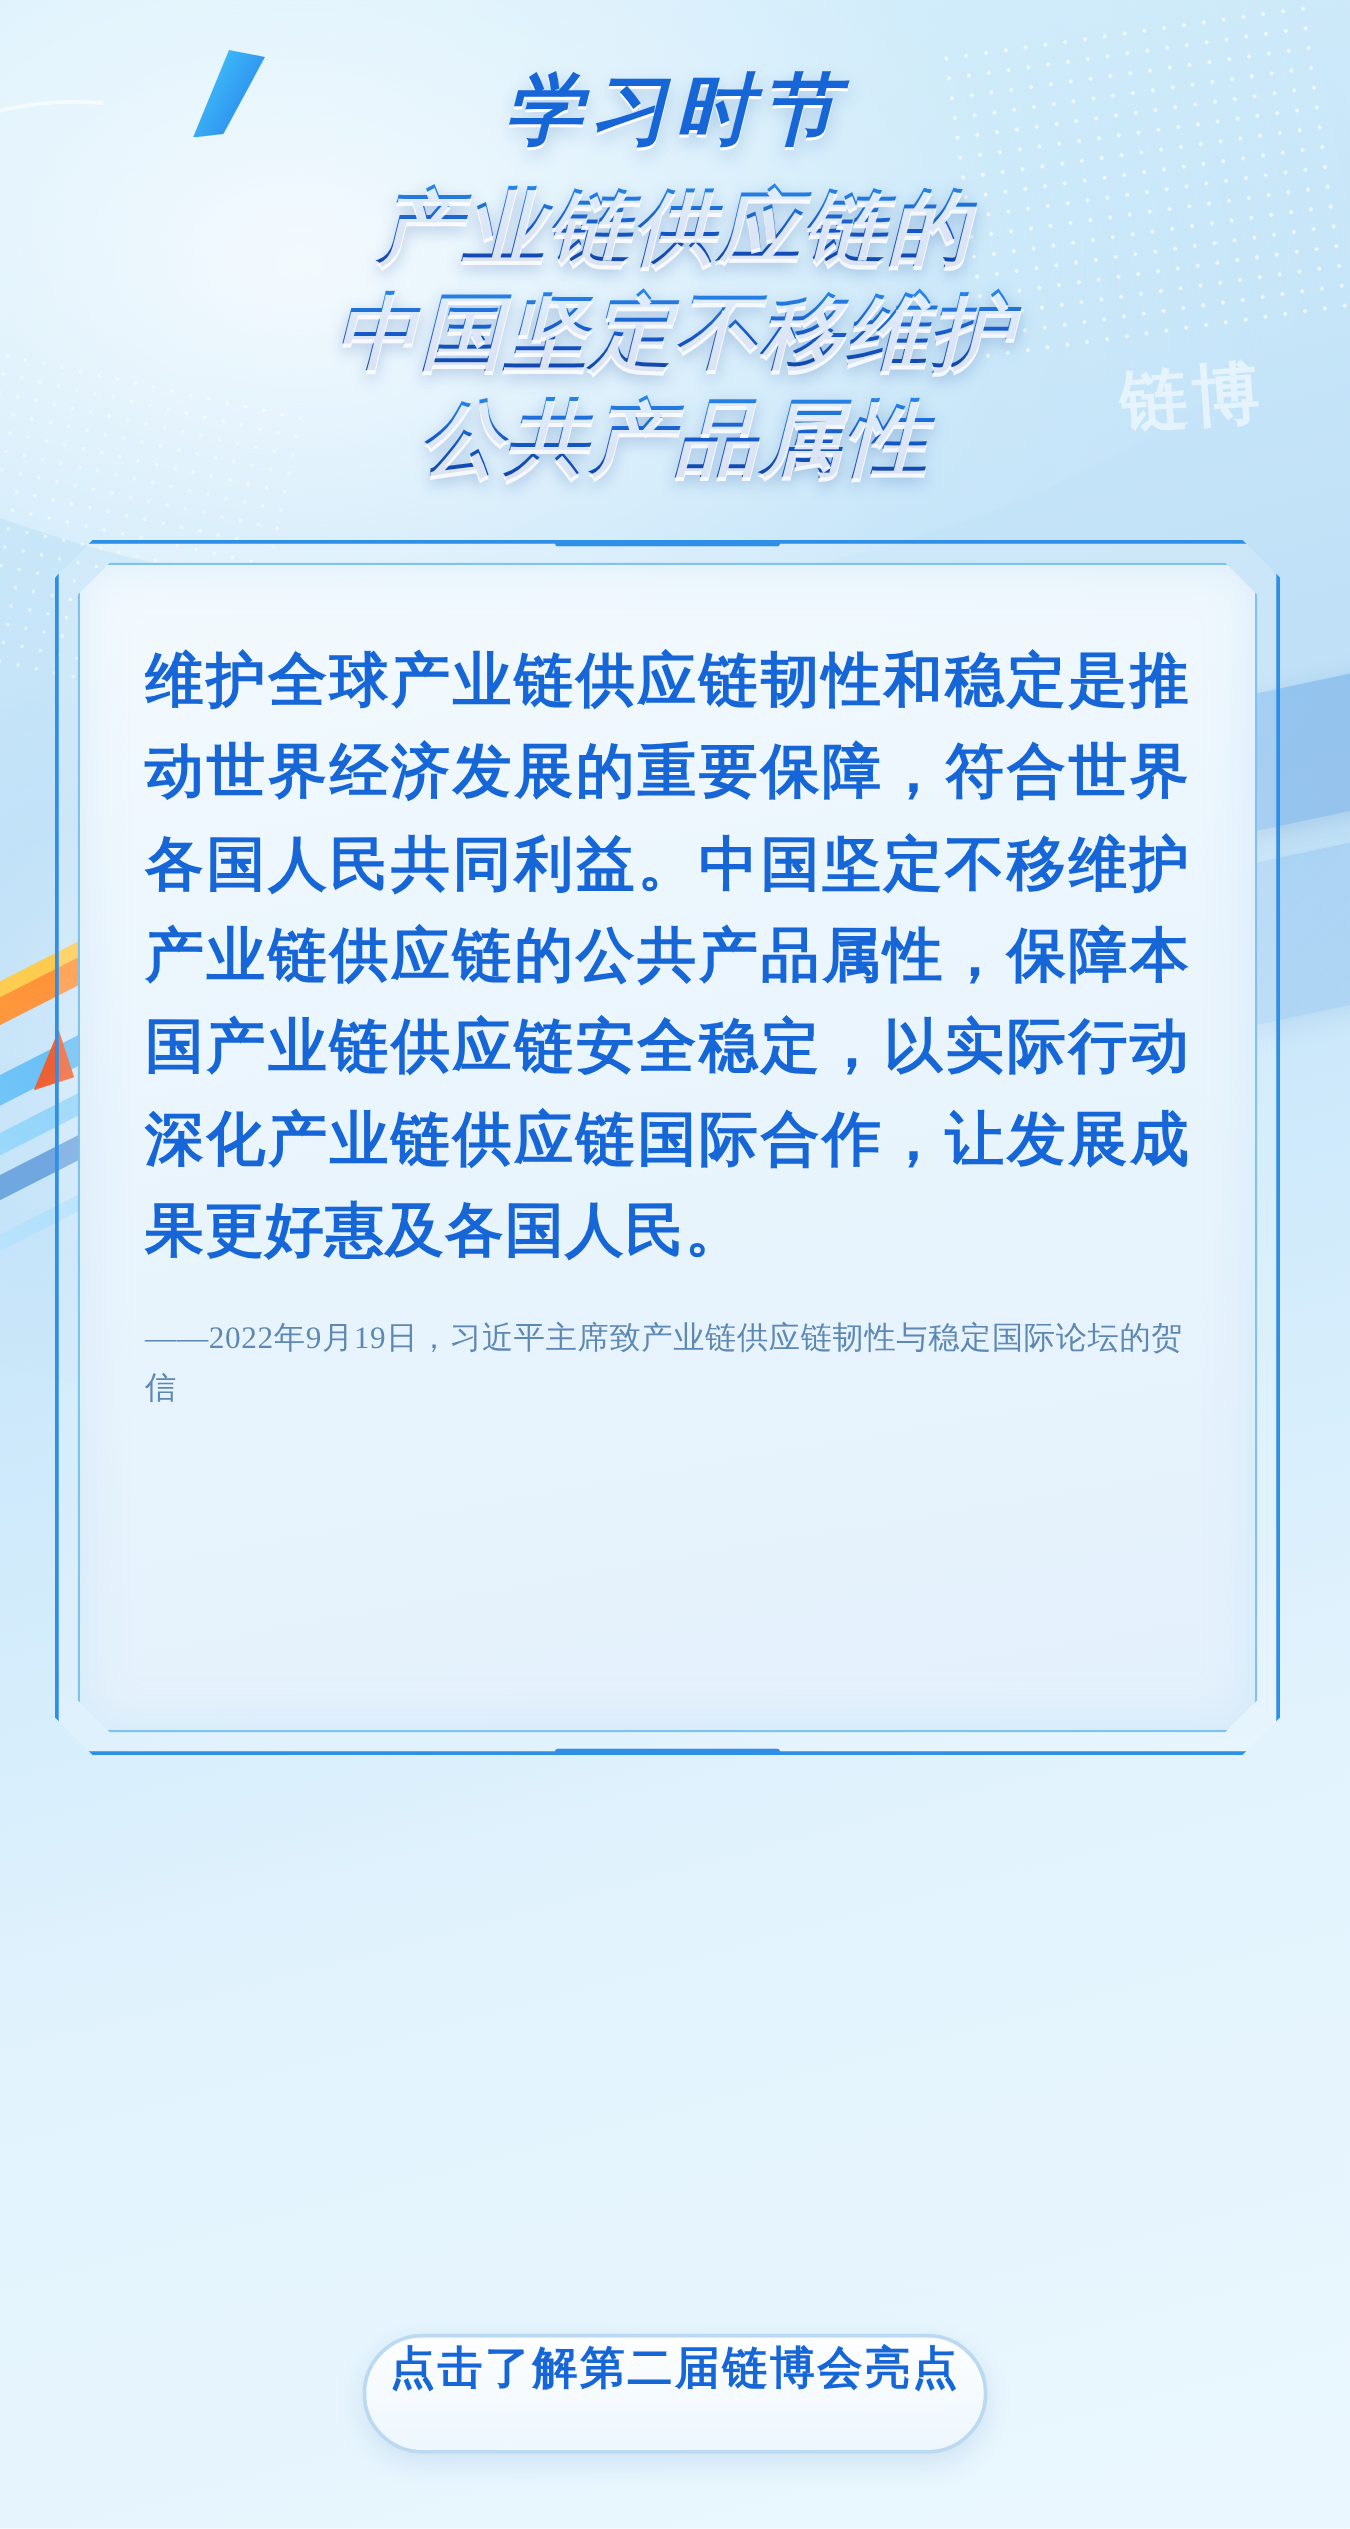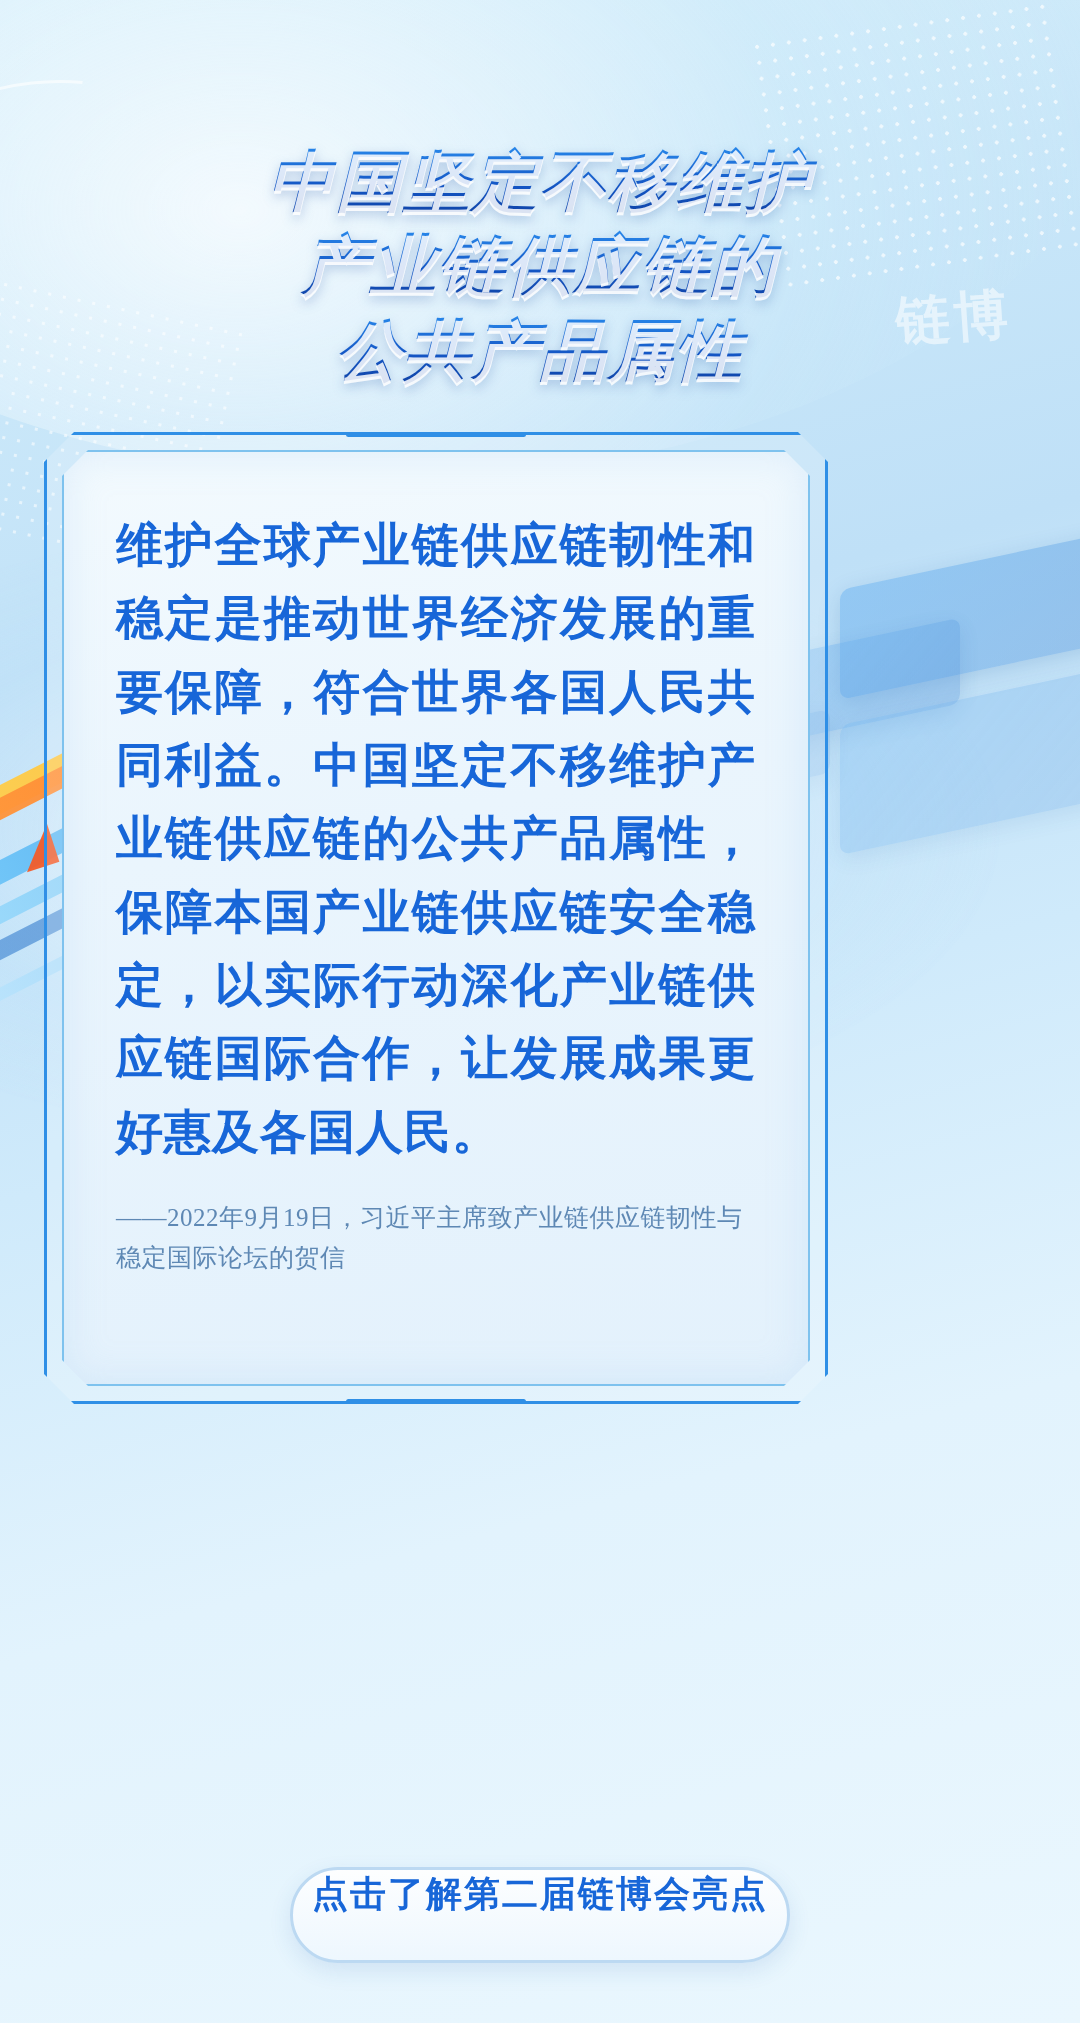--- a/index.html
+++ b/index.html
@@ -164,21 +164,21 @@
     background-clip: text;
     color: transparent;
     text-shadow: 0 3px 0 rgba(255,255,255,0.85);
     filter: drop-shadow(0 4px 6px rgba(20,70,160,0.25));
   }
 
   
   .card-wrap {
     position: absolute;
     left: 44px; top: 432px;
-    width: 784px; height: 972px;
+    width: 980px; height: 972px;
     z-index: 6;
   }
   .card-frame {
     position: absolute; inset: 0;
     border: 3px solid #2f8fe6;
     border-radius: 10px;
     clip-path: polygon(
       30px 0, calc(100% - 30px) 0, 100% 30px,
       100% calc(100% - 30px), calc(100% - 30px) 100%,
       30px 100%, 0 calc(100% - 30px), 0 30px);
@@ -279,24 +279,28 @@
 
     <div class="ribbon r1"></div>
     <div class="ribbon r2"></div>
     <div class="ribbon r3"></div>
     <div class="ribbon r4"></div>
     <div class="ribbon r5"></div>
     <div class="ribbon r6"></div>
     <div class="tri t1"></div>
   </div>
 
+  <div class="brand">
+    <span class="brand-word">学习时节</span>
+    <span class="brand-swish"></span>
+  </div>
 
   <div class="headline">
+    <div class="line">产业链供应链的</div>
     <div class="line">中国坚定不移维护</div>
-    <div class="line">产业链供应链的</div>
     <div class="line">公共产品属性</div>
   </div>
 
   <div class="card-wrap">
     <div class="card-frame">
       <div class="notch top"></div>
       <div class="notch bottom"></div>
       <div class="corner-tick tl"></div>
       <div class="corner-tick tr"></div>
       <div class="corner-tick bl"></div>

